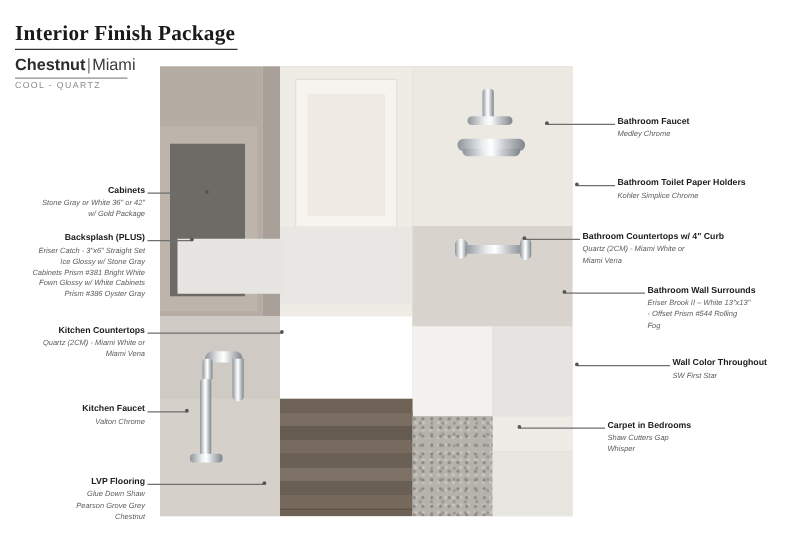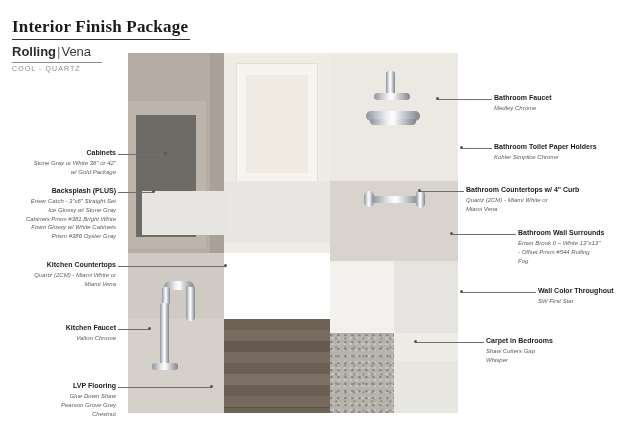--- a/index.html
+++ b/index.html
@@ -168,21 +168,21 @@
   }
 </style>
 </head>
 <body>
 
 <div class="page">
 
   <div class="title">Interior Finish Package</div>
   <div class="title-rule"></div>
   <div class="subtitle">
-    <b>Rolling</b><span class="sep">|</span><span class="light">Vena</span>
+    <b>Chestnut</b><span class="sep">|</span><span class="light">Miami</span>
   </div>
   <div class="sub-rule"></div>
   <div class="eyebrow">COOL - QUARTZ</div>
 
   <div class="board">
     <div class="sw sw-graycab"></div>
     <div class="sw sw-graycab2"></div>
     <div class="sw sw-cabface"></div>
     <div class="sw sw-cabinner"></div>
     <div class="sw sw-whitecab"></div>

